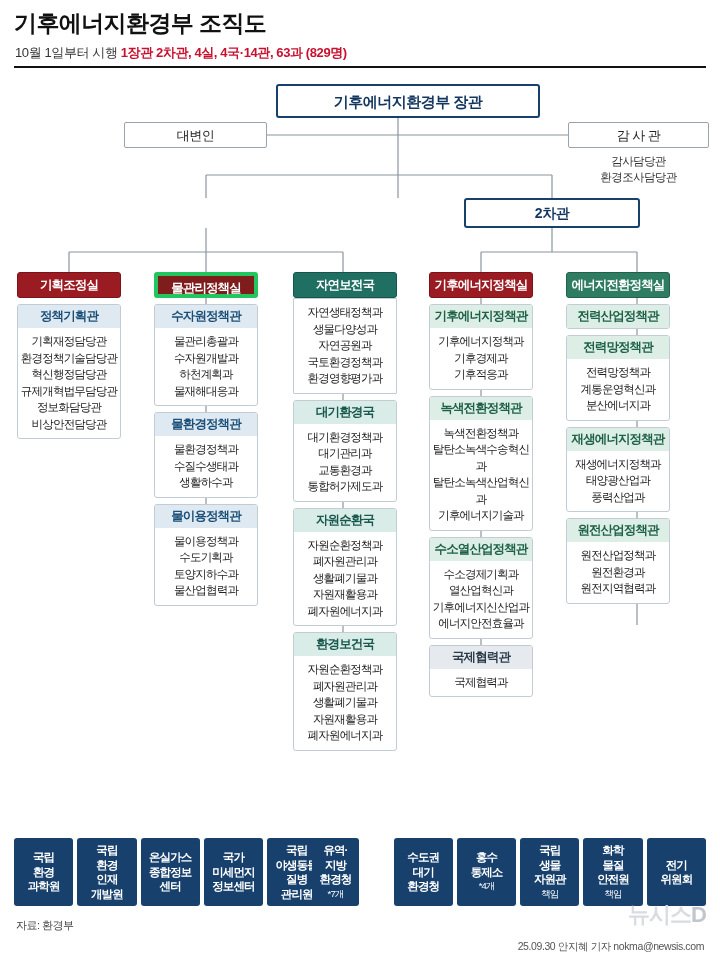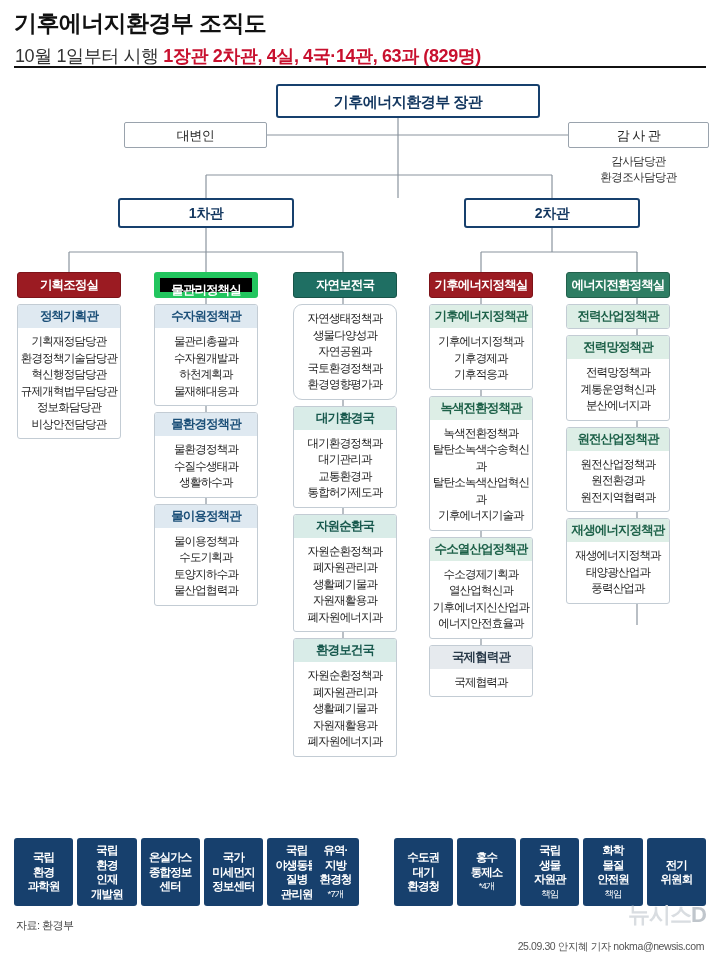--- a/index.html
+++ b/index.html
@@ -13,21 +13,21 @@
   }
   .page{position:relative;width:720px;height:969px;}
 
   
   .title{
     position:absolute;left:14px;top:8px;
     font-size:23px;font-weight:bold;letter-spacing:-0.6px;color:#111;
   }
   .subtitle{
     position:absolute;left:15px;top:44px;
-    font-size:18px;color:#333;letter-spacing:-0.4px;
+    font-size:13px;color:#333;letter-spacing:-0.4px;
   }
   .subtitle .hi{color:#c8102e;font-weight:bold;}
   .rule{
     position:absolute;left:14px;top:66px;width:692px;height:2px;background:#111;
   }
 
   
   .box{position:absolute;box-sizing:border-box;text-align:center;}
 
   .minister{
@@ -55,43 +55,43 @@
   .vice2{left:464px;top:198px;width:176px;height:30px;line-height:27px;}
 
   
   .col{position:absolute;width:108px;}
   .colhead{
     box-sizing:border-box;width:104px;height:26px;line-height:24px;
     border-radius:3px;color:#ffffff;font-size:12.5px;font-weight:bold;
     text-align:center;letter-spacing:-0.9px;
   }
   .h-red{background:#9b1b22;border:1px solid #7d1319;}
-  .h-blue{background:#000000;border:6px solid #22c55e;}
+  .h-blue{background:#7f1d1d;border:4px solid #22c55e;}
   .h-teal{background:#1f6f63;border:1px solid #185449;}
   .h-green{background:#2e7d63;border:1px solid #22604c;}
 
   .sub{
     box-sizing:border-box;width:104px;margin-top:6px;
     border:1px solid #c3ccd4;border-radius:3px;background:#ffffff;overflow:hidden;
   }
   .subhead{
     height:23px;line-height:22px;text-align:center;
     font-size:12.5px;font-weight:bold;letter-spacing:-0.9px;
   }
   .sb-blue{background:#dfe9f1;color:#1b4f78;}
   .sb-teal{background:#d9ece8;color:#17584d;}
   .sb-green{background:#ddeee6;color:#1d6149;}
   .sb-grey{background:#e6eaee;color:#2a3b4a;}
   .items{padding:5px 0 6px;}
   .items div{
     font-size:11.5px;line-height:16.5px;text-align:center;color:#222;letter-spacing:-0.8px;
   }
   .flat{
-    box-sizing:border-box;width:104px;margin-top:6px;
-    border:1px solid #c3ccd4;border-radius:9px;background:#ffffff;
+    box-sizing:border-box;width:104px;
+    border:1px solid #c3ccd4;border-radius:1px;background:#ffffff;
     padding:5px 0 6px;
   }
   .flat div{font-size:11.5px;line-height:16.5px;text-align:center;color:#222;letter-spacing:-0.8px;}
 
   
   .agencies{position:absolute;left:14px;top:838px;width:692px;height:68px;}
   .agency{
     position:absolute;top:0;height:68px;box-sizing:border-box;
     background:#17406d;border-radius:3px;color:#ffffff;
     display:flex;align-items:center;justify-content:center;text-align:center;
@@ -153,21 +153,20 @@
   <div class="subtitle">
     <span>10월 1일부터 시행 </span><span class="hi">1장관 2차관, 4실, 4국·14관, 63과 (829명)</span>
   </div>
   <div class="rule"></div>
 
   <div class="box minister">기후에너지환경부 장관</div>
   <div class="box plain spokes">대변인</div>
   <div class="box plain audit">감 사 관</div>
   <div class="auditsub" style="white-space:pre-line;">감사담당관
 환경조사담당관</div>
-  <div class="box vice vice1">1차관</div>
   <div class="box vice vice2">2차관</div>
 
   <div id="columns-root">
       <div class="col" style="left: 17px; top: 272px;">
         <div class="colhead h-red">기획조정실</div>
         <div class="sub">
           <div class="subhead sb-blue">정책기획관</div>
           <div class="items">
             <div>기획재정담당관</div>
             <div>환경정책기술담당관</div>
@@ -288,33 +287,33 @@
         </div>
         <div class="sub">
           <div class="subhead sb-green">전력망정책관</div>
           <div class="items">
             <div>전력망정책과</div>
             <div>계통운영혁신과</div>
             <div>분산에너지과</div>
           </div>
         </div>
         <div class="sub">
+          <div class="subhead sb-green">재생에너지정책관</div>
+          <div class="items">
+            <div>재생에너지정책과</div>
+            <div>태양광산업과</div>
+            <div>풍력산업과</div>
+          </div>
+        </div>
+        <div class="sub">
           <div class="subhead sb-green">원전산업정책관</div>
           <div class="items">
             <div>원전산업정책과</div>
             <div>원전환경과</div>
             <div>원전지역협력과</div>
-          </div>
-        </div>
-        <div class="sub">
-          <div class="subhead sb-green">재생에너지정책관</div>
-          <div class="items">
-            <div>재생에너지정책과</div>
-            <div>태양광산업과</div>
-            <div>풍력산업과</div>
           </div>
         </div>
       </div>
     </div>
 
   <div class="agencies" id="agencies-root">
       <div class="agency" style="left: 0px; width: 59.2727px;">
         <span style="white-space: pre-line;">국립
 환경
 과학원</span>

